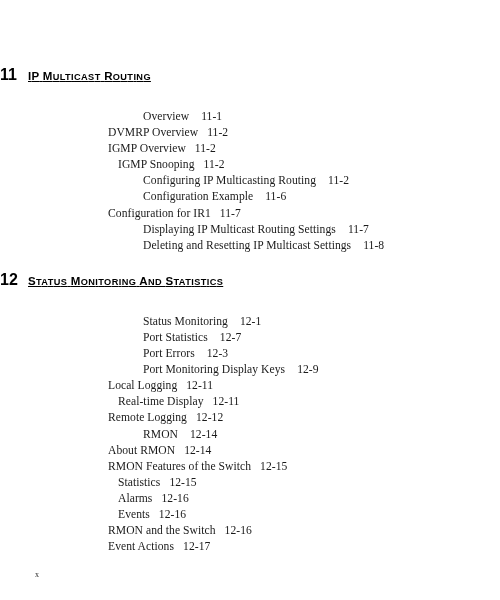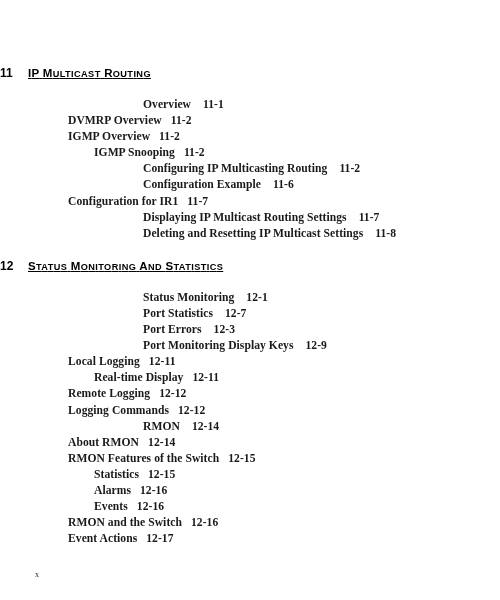--- a/index.html
+++ b/index.html
@@ -40,21 +40,21 @@
     display: flex;
     align-items: baseline;
     font-family: "Liberation Sans", "DejaVu Sans", sans-serif;
     font-weight: bold;
     color: #000000;
     white-space: nowrap;
   }
   .chapter-num {
     width: 28px;
     flex: 0 0 28px;
-    font-size: 12px;
+    font-size: 16px;
     letter-spacing: 0px;
   }
   .chapter-title {
     font-size: 11.5px;
     letter-spacing: 0.3px;
     text-decoration: underline;
   }
   
   .chapter-title .cap {
     font-size: 11.5px;
@@ -74,24 +74,24 @@
   .entry .label {
     letter-spacing: 0.05px;
   }
   .entry .pg {
     letter-spacing: 0.05px;
   }
   .gap-sm { display: inline-block; width: 9px; }
   .gap-md { display: inline-block; width: 12px; }
 
   .lvl1 { padding-left: 143px; }
-  .lvl2 { padding-left: 68px; }
-  .lvl3 { padding-left: 94px; }
+  .lvl2 { padding-left: 108px; }
+  .lvl3 { padding-left: 118px; }
 
-  .entries { margin-top: 12px; font-weight: bold; }
+  .entries { margin-top: 20px; }
 
   
   .head-gap { height: 5px; }
 
   
   .chapter-gap { height: 17px; }
 
   
   .folio {
     position: absolute;
@@ -134,21 +134,20 @@
         </div>
         <div class="head-gap"></div>
         <div class="entries">
           <div class="entry lvl1"><span class="label">Status Monitoring</span><span class="gap-md"></span><span class="pg">12-1</span></div>
           <div class="entry lvl1"><span class="label">Port Statistics</span><span class="gap-md"></span><span class="pg">12-7</span></div>
           <div class="entry lvl1"><span class="label">Port Errors</span><span class="gap-md"></span><span class="pg">12-3</span></div>
           <div class="entry lvl1"><span class="label">Port Monitoring Display Keys</span><span class="gap-md"></span><span class="pg">12-9</span></div>
           <div class="entry lvl2"><span class="label">Local Logging</span><span class="gap-sm"></span><span class="pg">12-11</span></div>
           <div class="entry lvl3"><span class="label">Real-time Display</span><span class="gap-sm"></span><span class="pg">12-11</span></div>
           <div class="entry lvl2"><span class="label">Remote Logging</span><span class="gap-sm"></span><span class="pg">12-12</span></div>
-          <div class="entry lvl2"><span class="label">Logging Commands</span><span class="gap-sm"></span><span class="pg">12-12</span></div>
           <div class="entry lvl1"><span class="label">RMON</span><span class="gap-md"></span><span class="pg">12-14</span></div>
           <div class="entry lvl2"><span class="label">About RMON</span><span class="gap-sm"></span><span class="pg">12-14</span></div>
           <div class="entry lvl2"><span class="label">RMON Features of the Switch</span><span class="gap-sm"></span><span class="pg">12-15</span></div>
           <div class="entry lvl3"><span class="label">Statistics</span><span class="gap-sm"></span><span class="pg">12-15</span></div>
           <div class="entry lvl3"><span class="label">Alarms</span><span class="gap-sm"></span><span class="pg">12-16</span></div>
           <div class="entry lvl3"><span class="label">Events</span><span class="gap-sm"></span><span class="pg">12-16</span></div>
           <div class="entry lvl2"><span class="label">RMON and the Switch</span><span class="gap-sm"></span><span class="pg">12-16</span></div>
           <div class="entry lvl2"><span class="label">Event Actions</span><span class="gap-sm"></span><span class="pg">12-17</span></div>
         </div>
       </div>

